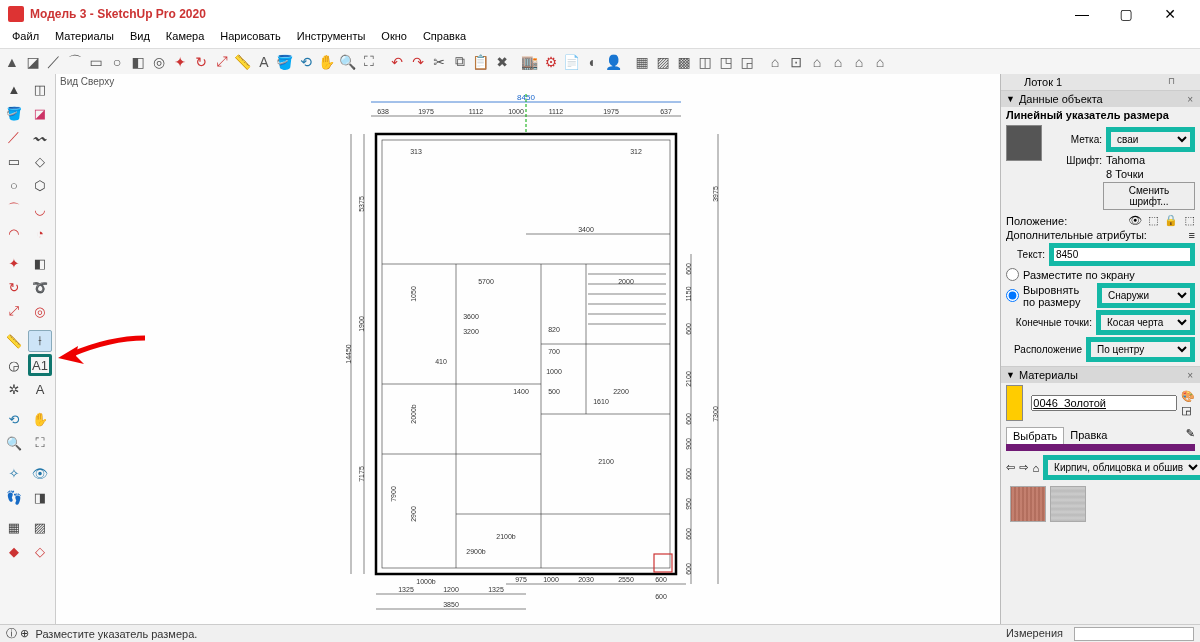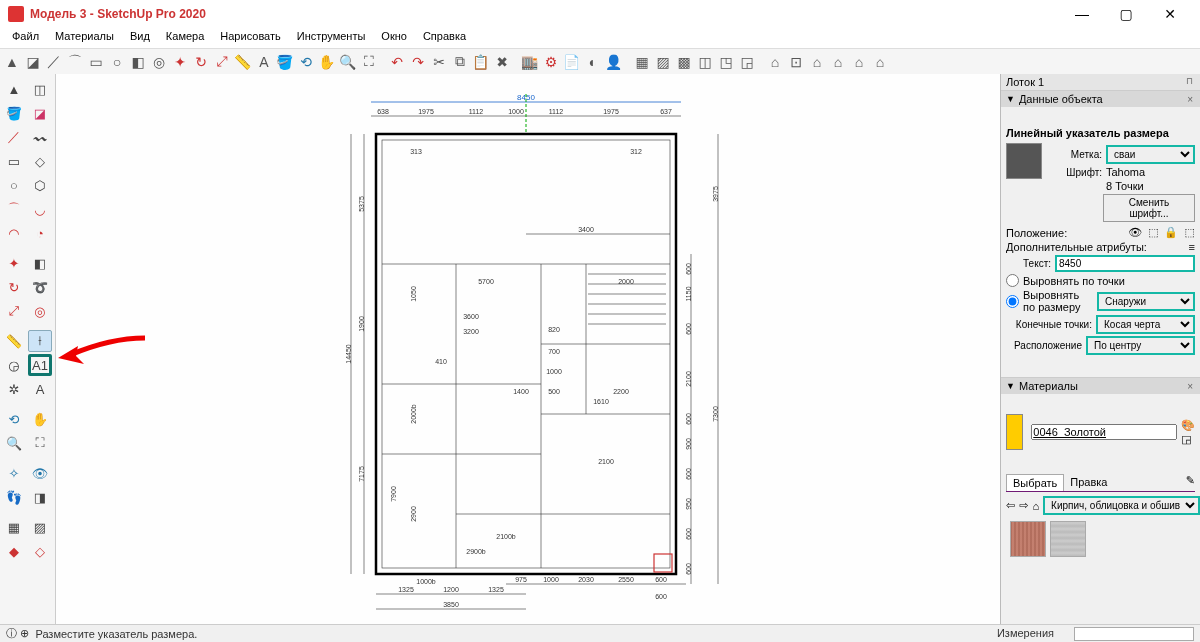--- a/index.html
+++ b/index.html
@@ -27,39 +27,39 @@
 .lrow .tico { width: 24px; height: 22px; display: inline-flex; align-items: center; justify-content: center; font-size: 13px; color: #444; border: 1px solid transparent; border-radius: 2px; }
 .lrow .tico.sel { background: #cde4f7; border-color: #8ab; }
 
 
 .viewport { position: absolute; top: 74px; left: 56px; right: 200px; bottom: 18px; background: #fefefe; }
 .viewport .vtitle { padding: 2px 4px; color: #555; font-size: 10px; }
 .plan { position: absolute; left: 270px; top: 20px; width: 400px; height: 530px; }
 
 
 .rightpanel { position: absolute; top: 74px; right: 0; width: 200px; bottom: 18px; background: #f0f0f0; border-left: 1px solid #bbb; display: flex; flex-direction: column; font-size: 11px; }
-.rptitle { background: #e5e5e5; padding: 2px 5px; border-bottom: 1px solid #ccc; }
+.rptitle { background: #e5e5e5; padding: 2px 23px; border-bottom: 1px solid #ccc; }
 .rpsec { background: #d8d8d8; padding: 2px 5px; display: flex; align-items: center; }
 .rpsec .arrow { margin-right: 4px; font-size: 9px; }
-.rpbody { padding: 20px 5px; }
+.rpbody { padding: 2px 5px; }
 .rprow { display: flex; align-items: center; margin: 2px 0; gap: 4px; }
 .rprow label { width: 56px; text-align: right; font-size: 10px; }
-.rprow input[type=text], .rprow select { flex: 1; font-size: 10px; padding: 1px 2px; border: 2px solid #14b8a6; }
+.rprow input[type=text], .rprow select { flex: 1; font-size: 10px; padding: 1px 2px; border: 5px solid #14b8a6; }
 .swatch { width: 36px; height: 36px; background: #555; border: 1px solid #888; margin-right: 4px; }
 .swatch.gold { background: #fc0; }
 .btn { font-size: 10px; padding: 2px 6px; border: 1px solid #999; background: #eee; }
 
 .thumbs { display: flex; gap: 4px; padding: 4px; }
 .thumb { width: 36px; height: 36px; border: 1px solid #aaa; }
 .thumb.wood { background: repeating-linear-gradient(90deg,#a65,#c87 2px,#a65 4px); }
 .thumb.brick { background: repeating-linear-gradient(0deg,#bbb,#ccc 3px,#bbb 6px); }
 
 
 .statusbar { position: absolute; bottom: 0; left: 0; right: 0; height: 18px; background: #f0f0f0; border-top: 1px solid #ccc; display: flex; align-items: center; padding: 0 6px; font-size: 11px; color: #333; }
-.statusbar .right { margin-left: auto; display: flex; gap: 20px; }
+.statusbar .right { margin-left: auto; display: flex; gap: 11px; }
 .statusbar .box { border: 1px solid #aaa; background: #fff; width: 120px; height: 14px; }
 
 
 .arrow-anno { position: absolute; top: 330px; left: 50px; width: 100px; height: 40px; z-index: 50; pointer-events: none; }
 
 
 .plan svg { width: 100%; height: 100%; }
 .plan .wall { fill: none; stroke: #000; stroke-width: 2.5; }
 .plan .thin { fill: none; stroke: #333; stroke-width: 0.6; }
 .plan .dim { fill: none; stroke: #1a66cc; stroke-width: 0.8; }
@@ -224,20 +224,21 @@
       <span class="tico" style="color:#c33">◇</span>
     </div>
 </div>
 
 <svg class="arrow-anno" viewBox="0 0 100 40">
   <path d="M95 8 Q60 8 20 25" stroke="#e00" stroke-width="5" fill="none"></path>
   <path d="M8 28 L28 16 L26 26 L34 34 Z" fill="#e00"></path>
 </svg>
 
 <div class="viewport">
+  <div class="vtitle">Вид Сверху</div>
   <div class="plan">
     <svg viewBox="0 0 400 530">
 
       <line class="dim" x1="45" y1="8" x2="355" y2="8"></line>
       <text class="dimtxt" x="200" y="6">8450</text>
       <line class="thin" x1="45" y1="22" x2="355" y2="22"></line>
       <text class="dtxt" x="57" y="20">638</text>
       <text class="dtxt" x="100" y="20">1975</text>
       <text class="dtxt" x="150" y="20">1112</text>
       <text class="dtxt" x="190" y="20">1000</text>
@@ -375,21 +376,21 @@
     <div class="rprow" style="">
         <span>Дополнительные атрибуты:</span>
         <span style="margin-left:auto">≡</span>
       </div>
     <div class="rprow">
         <label>Текст:</label>
         <input type="text" value="8450" style="">
       </div>
     <div class="rprow">
         <input type="radio" style="">
-        <span>Выровнять по точки</span>
+        <span>Разместите по экрану</span>
       </div>
     <div class="rprow">
         <input type="radio" checked="" style="">
         <span style="flex:0 0 70px">Выровнять по размеру</span>
         <select><option>Снаружи</option></select>
       </div>
     <div class="rprow">
         <label style="width:86px">Конечные точки:</label>
         <select><option>Косая черта</option></select>
       </div>
@@ -406,21 +407,21 @@
   </div>
   <div class="rpbody">
     <div style="display:flex;align-items:center;gap:4px">
       <div class="swatch gold"></div>
       <input type="text" style="flex: 1 1 0%; text-decoration: underline;" value="0046_Золотой">
       <div style="display:flex;flex-direction:column;gap:1px">
         <span>🎨</span>
         <span>◲</span>
       </div>
     </div>
-    <div style="display:flex;border-bottom:1px solid #701a75;margin-top:24px">
+    <div style="display:flex;border-bottom:7px solid #701a75;margin-top:6px">
       <span style="padding:2px 6px;background:#fff;border:1px solid #aaa;border-bottom:none">Выбрать</span>
       <span style="padding:2px 6px">Правка</span>
       <span style="margin-left:auto">✎</span>
     </div>
     <div class="rprow" style="margin-top:4px">
       <span>⇦</span>
       <span>⇨</span>
       <span>⌂</span>
       <select style="flex:1"><option>Кирпич, облицовка и обшив</option></select>
 

